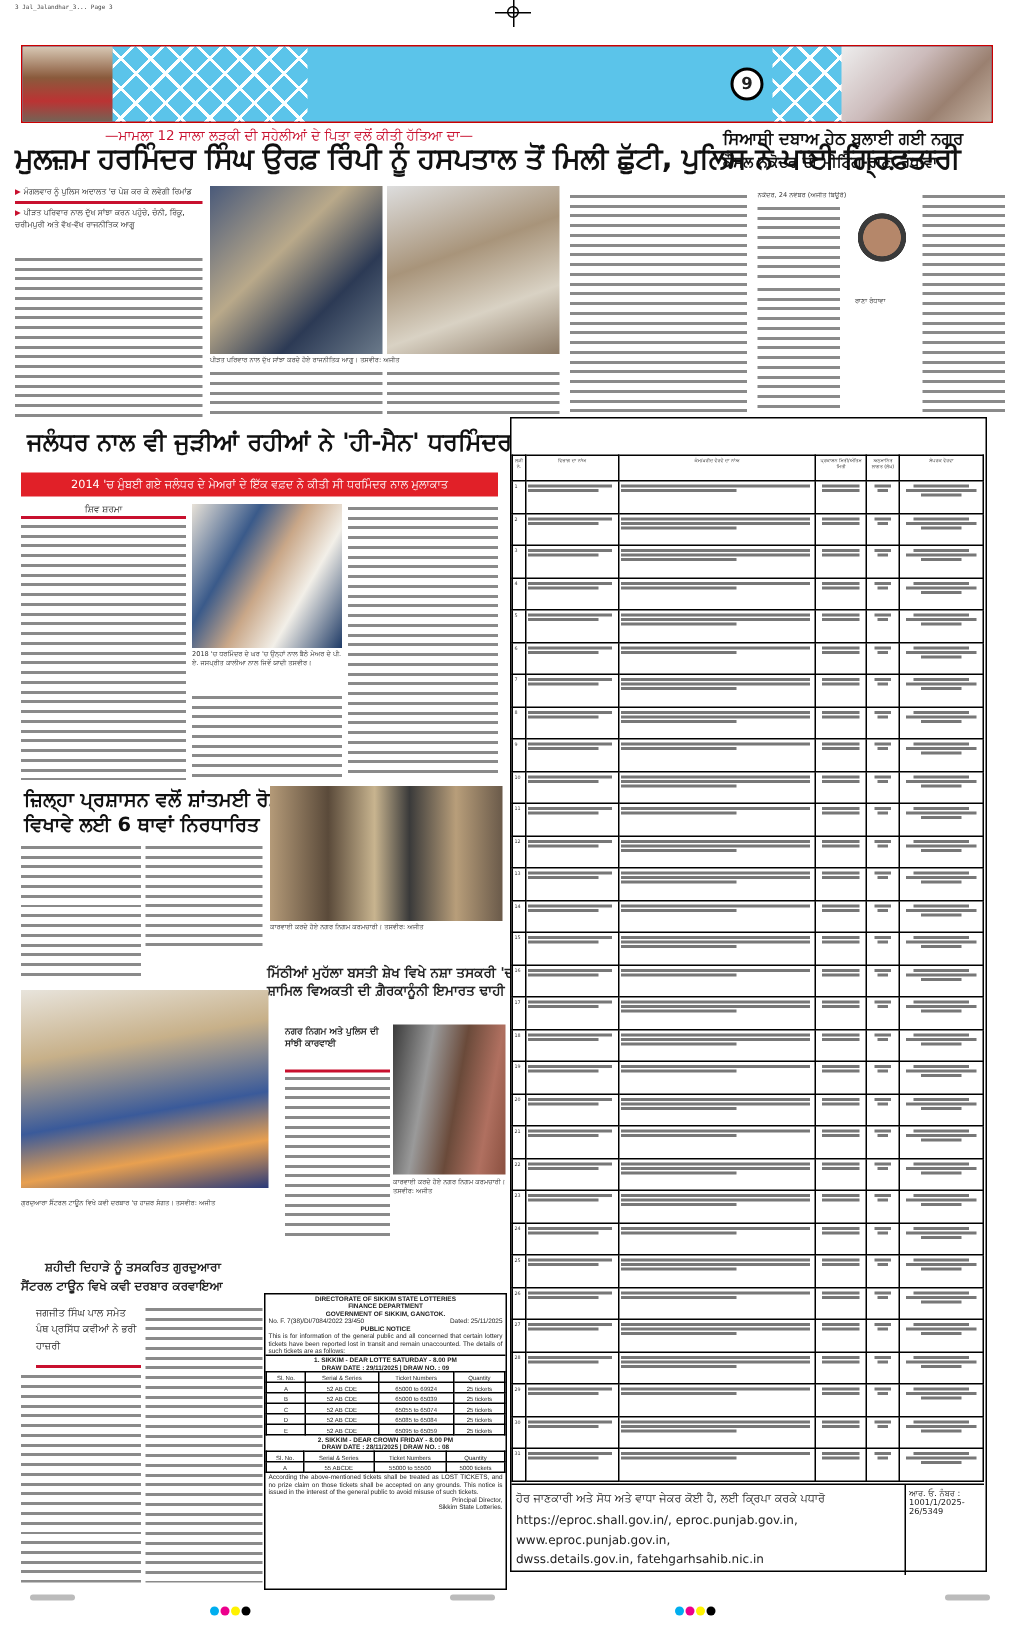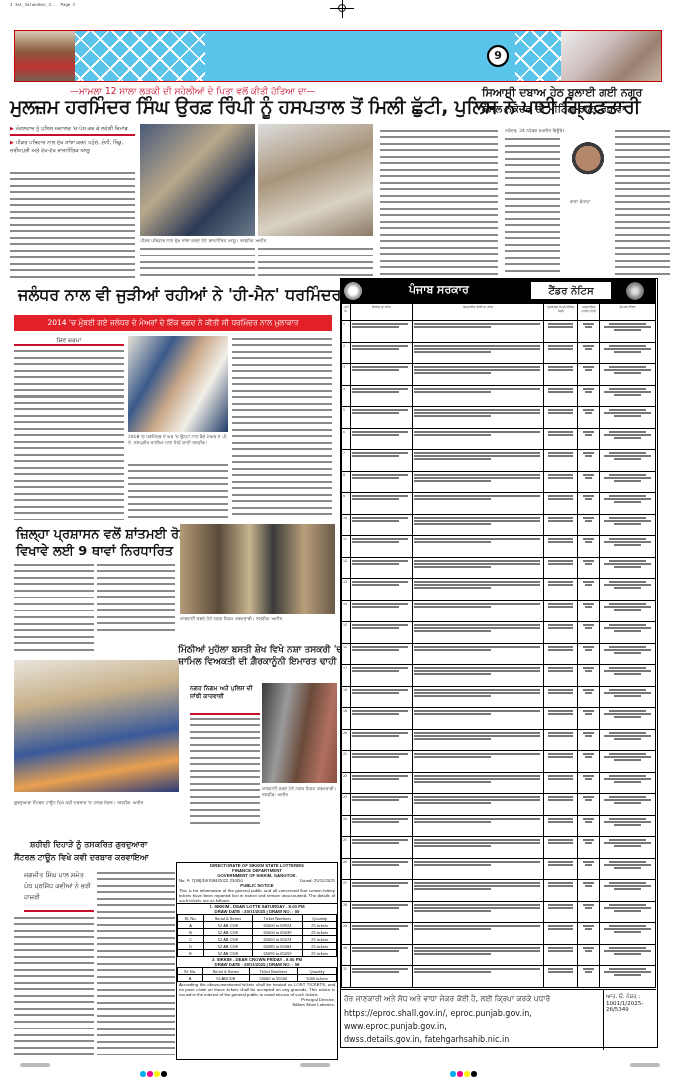--- a/index.html
+++ b/index.html
@@ -99,21 +99,21 @@
 <div class="abs redband">2014 'ਚ ਮੁੰਬਈ ਗਏ ਜਲੰਧਰ ਦੇ ਮੇਅਰਾਂ ਦੇ ਇੱਕ ਵਫ਼ਦ ਨੇ ਕੀਤੀ ਸੀ ਧਰਮਿੰਦਰ ਨਾਲ ਮੁਲਾਕਾਤ</div>
 <div class="abs byline" style="left:14px;top:336px;width:110px">ਸ਼ਿਵ ਸ਼ਰਮਾ</div>
 <div class="abs redline" style="left:14px;top:344px;width:110px"></div>
 <div class="abs col-text" style="left:14px;top:348px;width:110px;height:172px;background:repeating-linear-gradient(#fff 0 2px,#8a8a8a 2px 4px,#fff 4px 6.5px)"></div>
 <div class="abs ph" style="left:128px;top:336px;width:100px;height:96px;background:linear-gradient(120deg,#e8e2d8,#3a5a8a 30%,#c9a788 50%,#f2efe8 70%,#1e3a66)"></div>
 <div class="abs caption" style="left:128px;top:434px;width:100px">2018 'ਚ ਧਰਮਿੰਦਰ ਦੇ ਘਰ 'ਚ ਉਨ੍ਹਾਂ ਨਾਲ ਬੈਠੇ ਮੇਅਰ ਦੇ ਪੀ. ਏ. ਜਸਪ੍ਰੀਤ ਕਾਲੀਆ ਨਾਲ ਜਿਵੇਂ ਯਾਦੀ ਤਸਵੀਰ।</div>
 <div class="abs col-text" style="left:128px;top:462px;width:100px;height:58px;background:repeating-linear-gradient(#fff 0 2px,#8a8a8a 2px 4px,#fff 4px 6.5px)"></div>
 <div class="abs col-text" style="left:232px;top:336px;width:100px;height:184px;background:repeating-linear-gradient(#fff 0 2px,#8a8a8a 2px 4px,#fff 4px 6.5px)"></div>
 
 <div class="abs h3" style="top:526px">ਜ਼ਿਲ੍ਹਾ ਪ੍ਰਸ਼ਾਸਨ ਵਲੋਂ ਸ਼ਾਂਤਮਈ ਰੋਸ</div>
-<div class="abs h3" style="top:543px">ਵਿਖਾਵੇ ਲਈ 9 ਥਾਵਾਂ ਨਿਰਧਾਰਿਤ</div>
+<div class="abs h3" style="top:543px">ਵਿਖਾਵੇ ਲਈ 6 ਥਾਵਾਂ ਨਿਰਧਾਰਿਤ</div>
 <div class="abs col-text" style="left:14px;top:562px;width:80px;height:90px;background:repeating-linear-gradient(#fff 0 2px,#8a8a8a 2px 4px,#fff 4px 6.5px)"></div>
 <div class="abs col-text" style="left:97px;top:562px;width:78px;height:70px;background:repeating-linear-gradient(#fff 0 2px,#8a8a8a 2px 4px,#fff 4px 6.5px)"></div>
 <div class="abs ph" style="left:180px;top:524px;width:155px;height:90px;background:linear-gradient(90deg,#b49a78,#5a4a3a 25%,#c8b48f 45%,#3a3a3a 60%,#b89e7a 80%,#6a5a4a)"></div>
 <div class="abs caption" style="left:180px;top:616px;width:155px">ਕਾਰਵਾਈ ਕਰਦੇ ਹੋਏ ਨਗਰ ਨਿਗਮ ਕਰਮਚਾਰੀ।   ਤਸਵੀਰ: ਅਜੀਤ</div>
 <div class="abs h4" style="left:178px;top:644px">ਮਿੱਠੀਆਂ ਮੁਹੱਲਾ ਬਸਤੀ ਸ਼ੇਖ ਵਿਖੇ ਨਸ਼ਾ ਤਸਕਰੀ 'ਚ</div>
 <div class="abs h4" style="left:178px;top:656px">ਸ਼ਾਮਿਲ ਵਿਅਕਤੀ ਦੀ ਗ਼ੈਰਕਾਨੂੰਨੀ ਇਮਾਰਤ ਢਾਹੀ</div>
 <div class="abs h4" style="left:190px;top:684px;width:70px;white-space:normal;font-size:6px;line-height:8px">ਨਗਰ ਨਿਗਮ ਅਤੇ ਪੁਲਿਸ ਦੀ ਸਾਂਝੀ ਕਾਰਵਾਈ</div>
 <div class="abs redline" style="left:190px;top:713px;width:70px"></div>
 <div class="abs col-text" style="left:190px;top:716px;width:70px;height:110px;background:repeating-linear-gradient(#fff 0 2px,#8a8a8a 2px 4px,#fff 4px 6.5px)"></div>
 <div class="abs ph" style="left:262px;top:683px;width:75px;height:100px;background:linear-gradient(100deg,#3a3a3a,#9a9a9a 30%,#6a4a3a 55%,#b07060 80%,#8a5040)"></div>
@@ -201,26 +201,20 @@
           <td>5000 tickets</td>
         </tr>
       </tbody>
   </table>
   <div style="padding:0 2px;text-align:justify">According the above-mentioned tickets shall be treated as LOST TICKETS, and no prize claim on those tickets shall be accepted on any grounds. This notice is issued in the interest of the general public to avoid misuse of such tickets.</div>
   <div style="text-align:right;padding-right:2px">Principal Director,</div>
   <div style="text-align:right;padding-right:2px">Sikkim State Lotteries.</div>
 </div>
 
 <div class="abs tender">
-  <div class="abs tender-top">
-    <div class="abs tender-emb" style="left:3px;background:radial-gradient(#fff 30%,#999 60%,#fff)"></div>
-    <div class="abs tender-t1">ਪੰਜਾਬ ਸਰਕਾਰ</div>
-    <div class="abs tender-box">ਟੈਂਡਰ ਨੋਟਿਸ</div>
-    <div class="abs tender-emb" style="left:285px;background:radial-gradient(#ddd 20%,#888 55%,#555)"></div>
-  </div>
   <table class="tt">
     <thead>
       <tr>
         <th style="width:9px">ਲੜੀ ਨੰ.</th>
         <th style="width:62px">ਵਿਭਾਗ ਦਾ ਨਾਂਅ</th>
         <th style="width:132px">ਕੰਮ/ਖਰੀਦ ਵੇਰਵੇ ਦਾ ਨਾਂਅ</th>
         <th style="width:34px">ਪ੍ਰਕਾਸ਼ਨ ਮਿਤੀ/ਅੰਤਿਮ ਮਿਤੀ</th>
         <th style="width:22px">ਅਨੁਮਾਨਿਤ ਲਾਗਤ (ਲੱਖ)</th>
         <th style="width:56px">ਸੰਪਰਕ ਵੇਰਵਾ</th>
       </tr>

